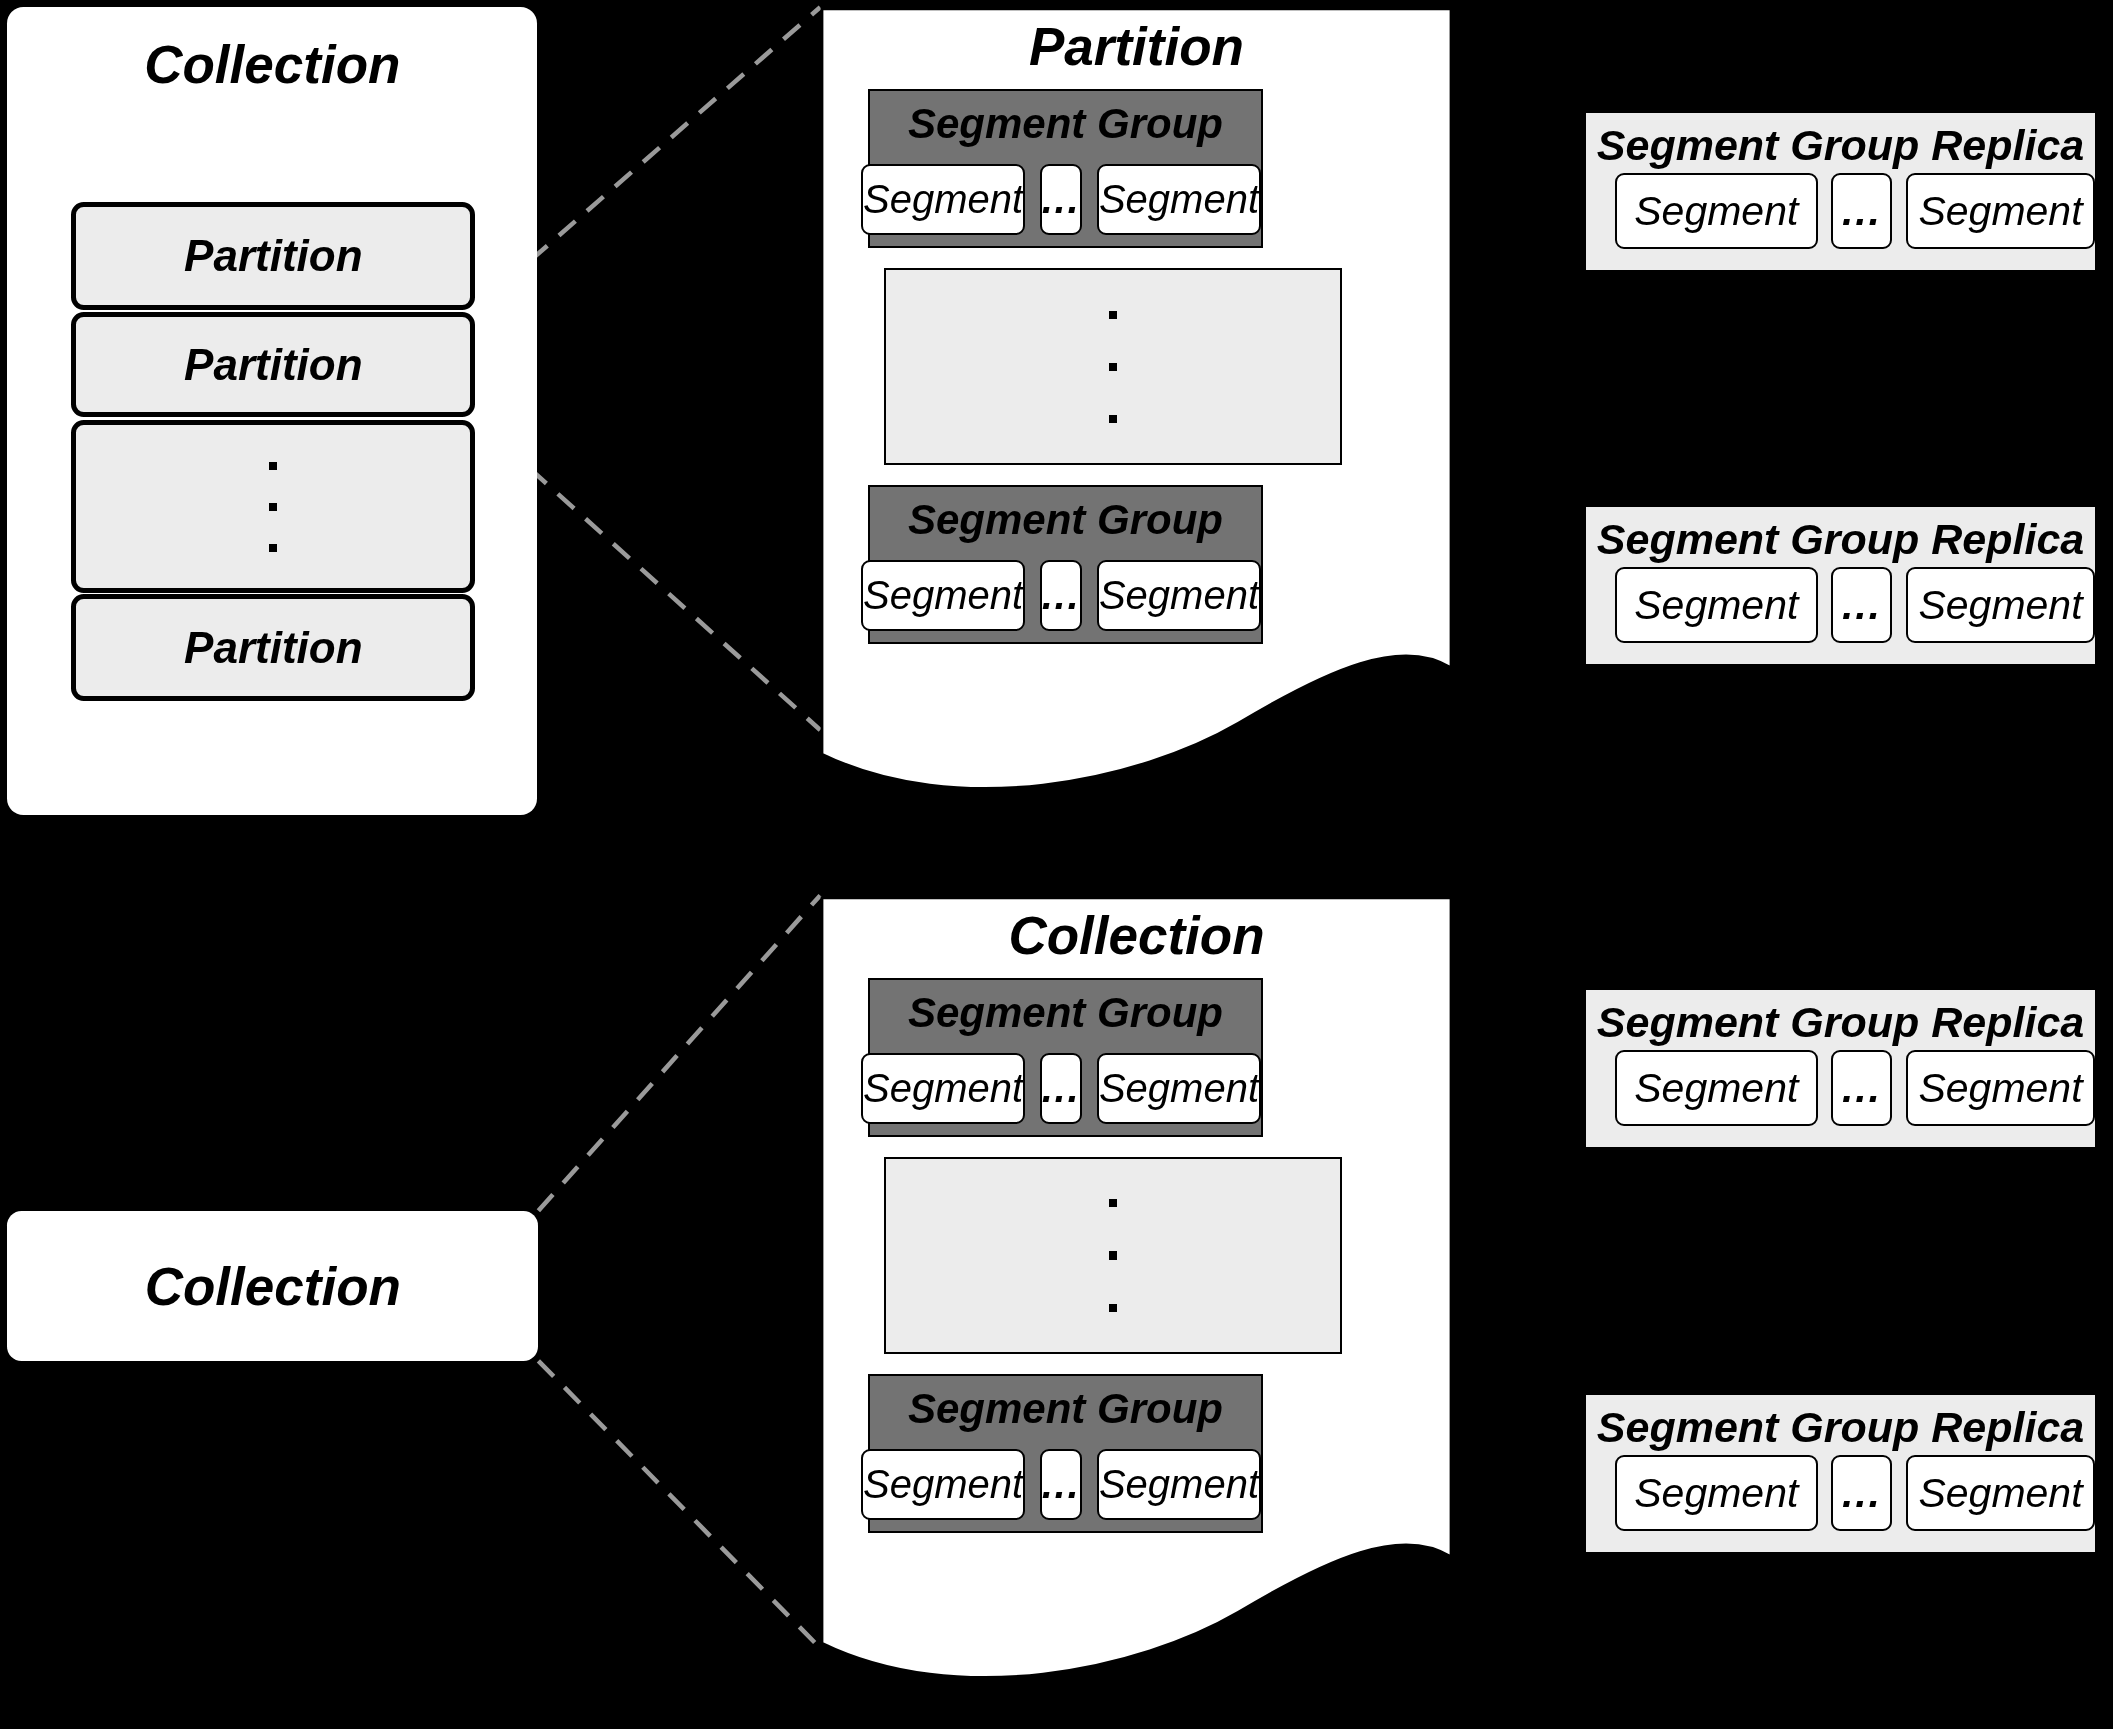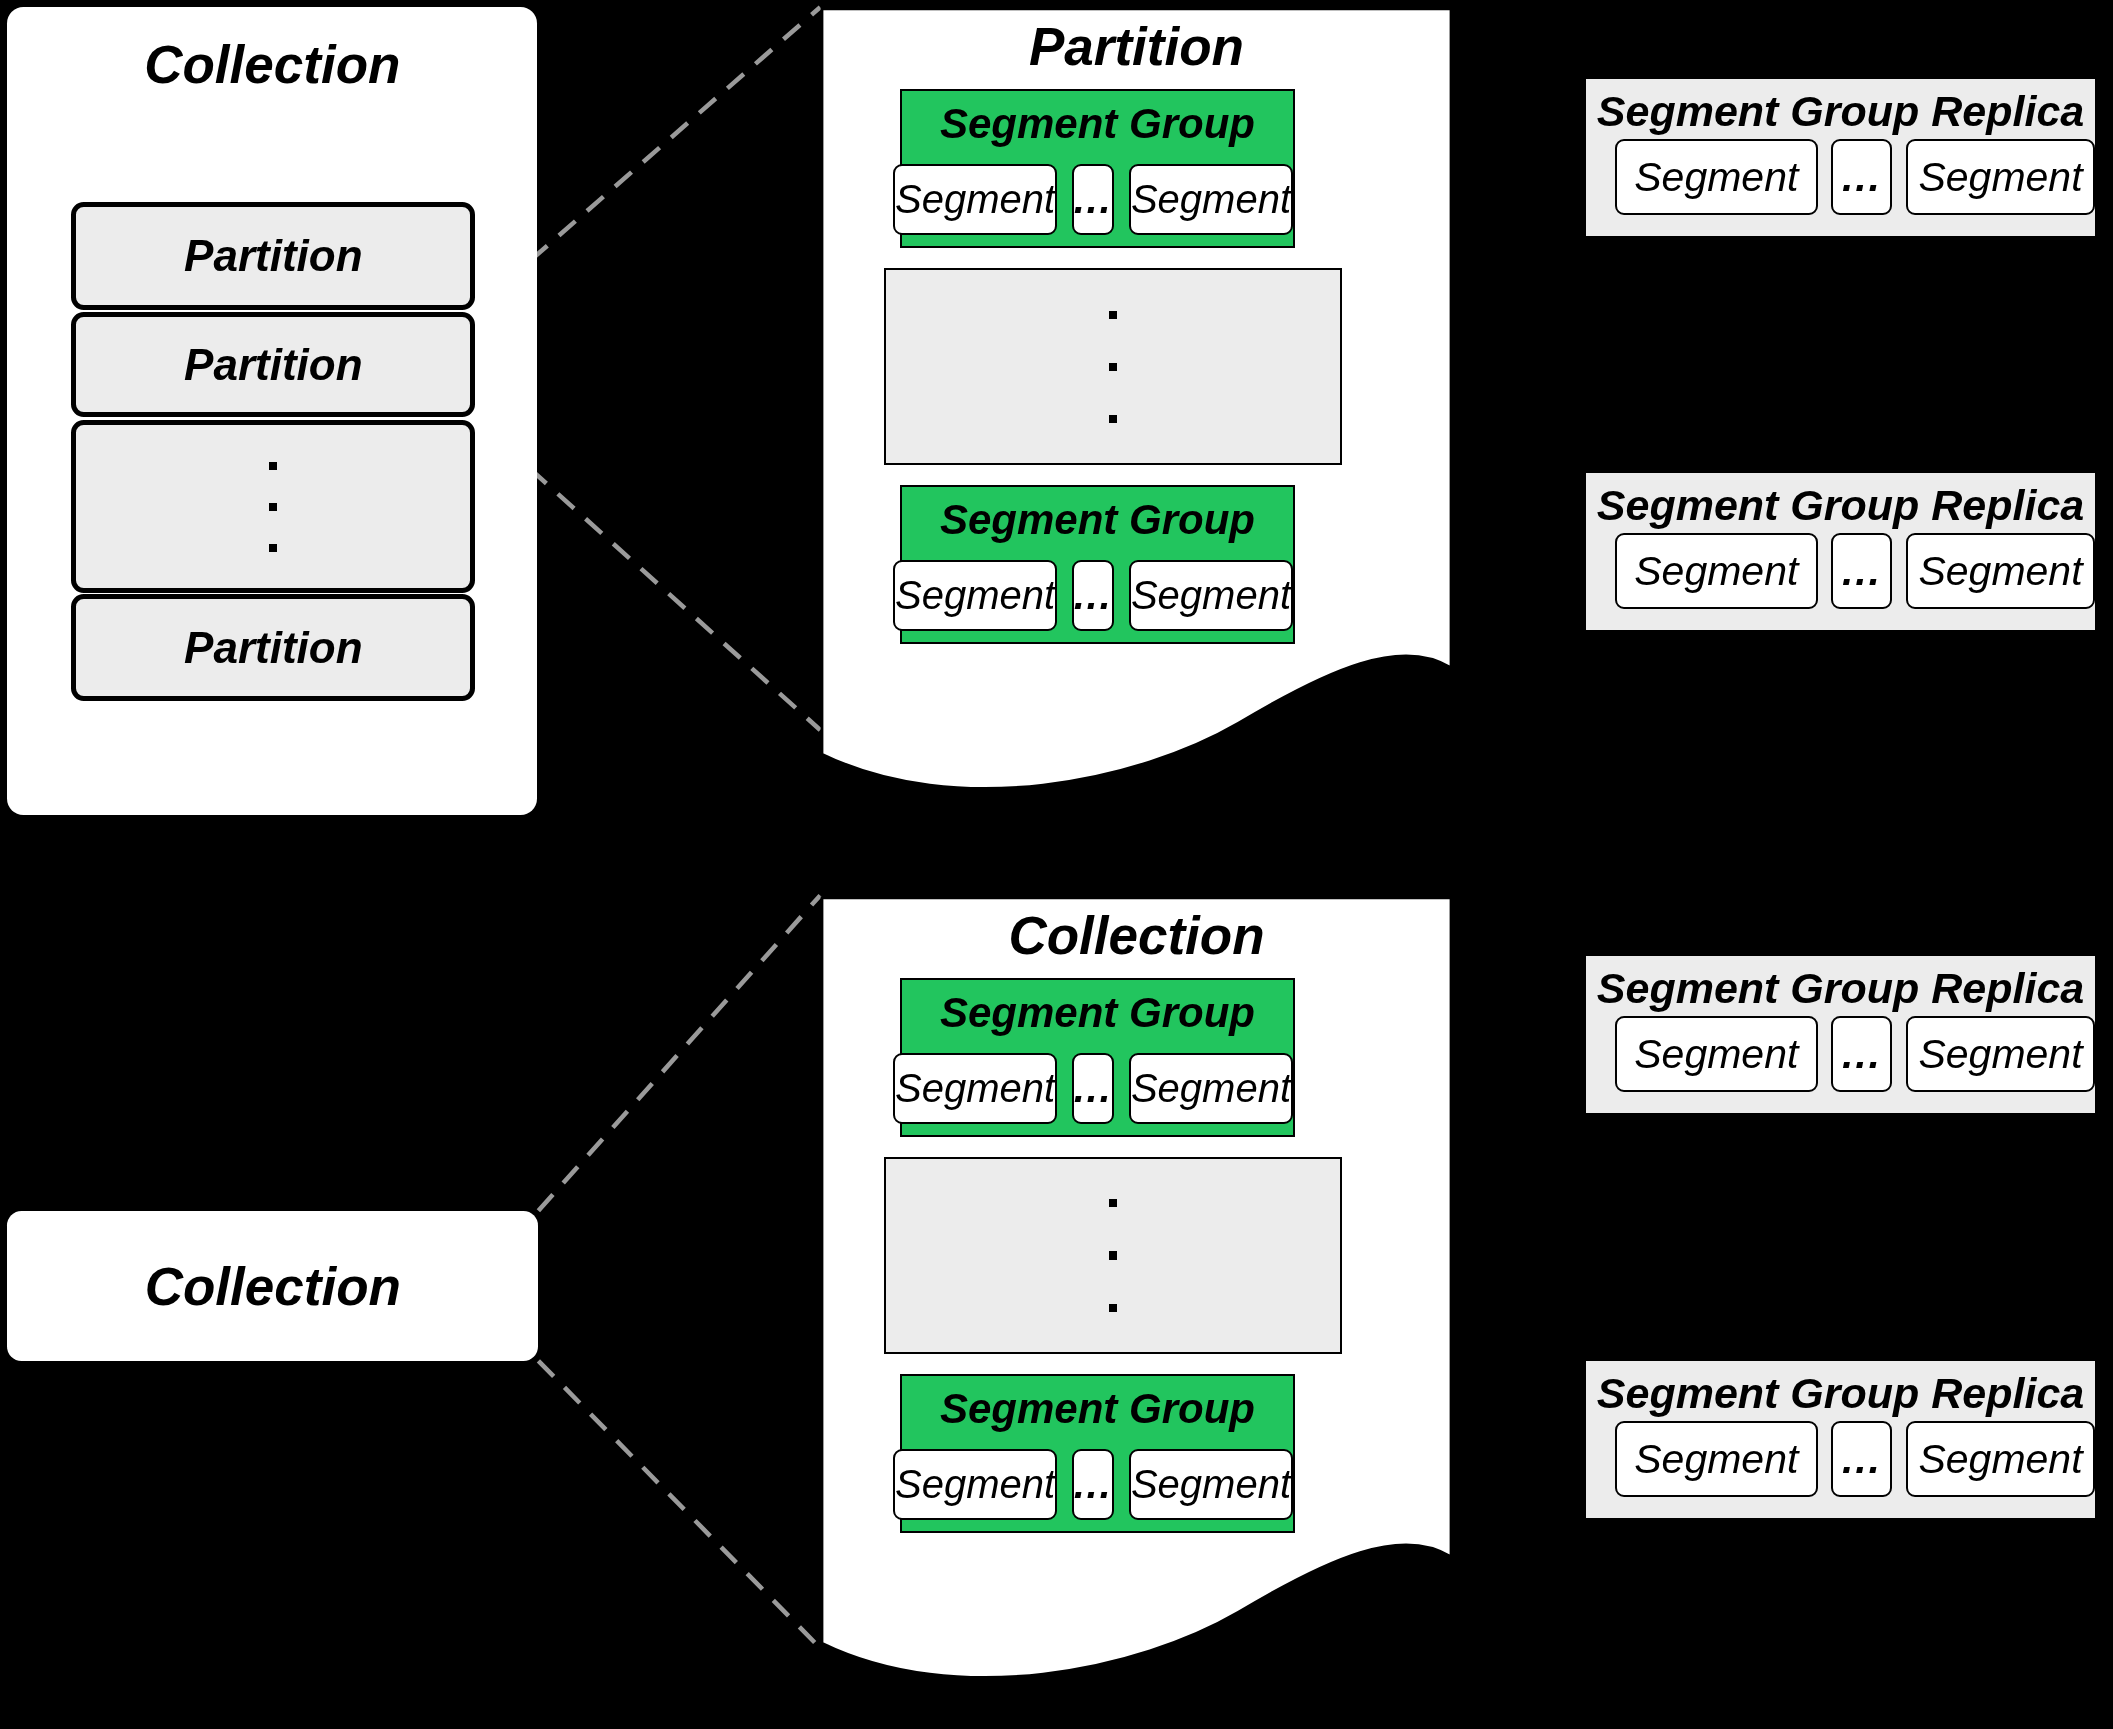--- a/index.html
+++ b/index.html
@@ -13,32 +13,32 @@
              display:flex;align-items:center;justify-content:center;
              font-weight:bold;font-size:44px;box-sizing:border-box;}
   .spacer{position:absolute;background:#ececec;border:5.5px solid #000;border-radius:12.7px;
           box-sizing:border-box;display:flex;flex-direction:column;align-items:center;justify-content:center;}
   .vdots{display:flex;flex-direction:column;align-items:center;}
   .vdots i{display:block;width:8.2px;height:8.2px;background:#000;}
   
   .page{position:absolute;width:633px;height:818px;}
   .page > svg{position:absolute;left:0;top:0;}
   .page-title{position:absolute;left:0;right:0;top:9px;text-align:center;font-weight:bold;font-size:53px;}
-  .sgbox{position:absolute;left:80px;width:395px;height:159px;background:#22c55e;
+  .sgbox{position:absolute;left:48px;width:395px;height:159px;background:#737373;
          border:2.7px solid #000;box-sizing:border-box;}
   .sg-title{text-align:center;font-weight:bold;font-size:42px;margin-top:9px;}
   .segrow{position:absolute;left:0;right:0;display:flex;justify-content:flex-end;align-items:center;gap:14.5px;}
   .seg{background:#fff;border:2.7px solid #000;border-radius:9px;box-sizing:border-box;
        display:flex;align-items:center;justify-content:center;font-size:40px;height:71px;}
   .seg.wide{width:182px;}
   .seg.dots{width:49px;font-weight:bold;letter-spacing:1.8px;}
   .pagespacer{position:absolute;left:64px;top:261px;width:458px;height:197px;background:#ececec;
               border:2.7px solid #000;box-sizing:border-box;display:flex;align-items:center;justify-content:center;}
   
-  .replica{position:absolute;left:1586px;width:509px;height:157px;background:#ececec;}
+  .replica{position:absolute;left:1586px;width:509px;height:157px;background:#ececec;margin-top:34px;}
   .replica .sg-title{font-size:43px;margin-top:8.2px;}
   .replica .segrow{top:60px;gap:13.6px;}
   .replica .seg{height:76px;font-size:41px;}
   .replica .seg.a{width:203px;}
   .replica .seg.b{width:189px;}
   .replica .seg.dots{width:61px;}
   
   .label-box{position:absolute;background:#fff;border-radius:14.5px;
              display:flex;align-items:center;justify-content:center;font-weight:bold;font-size:53px;}
 </style>

